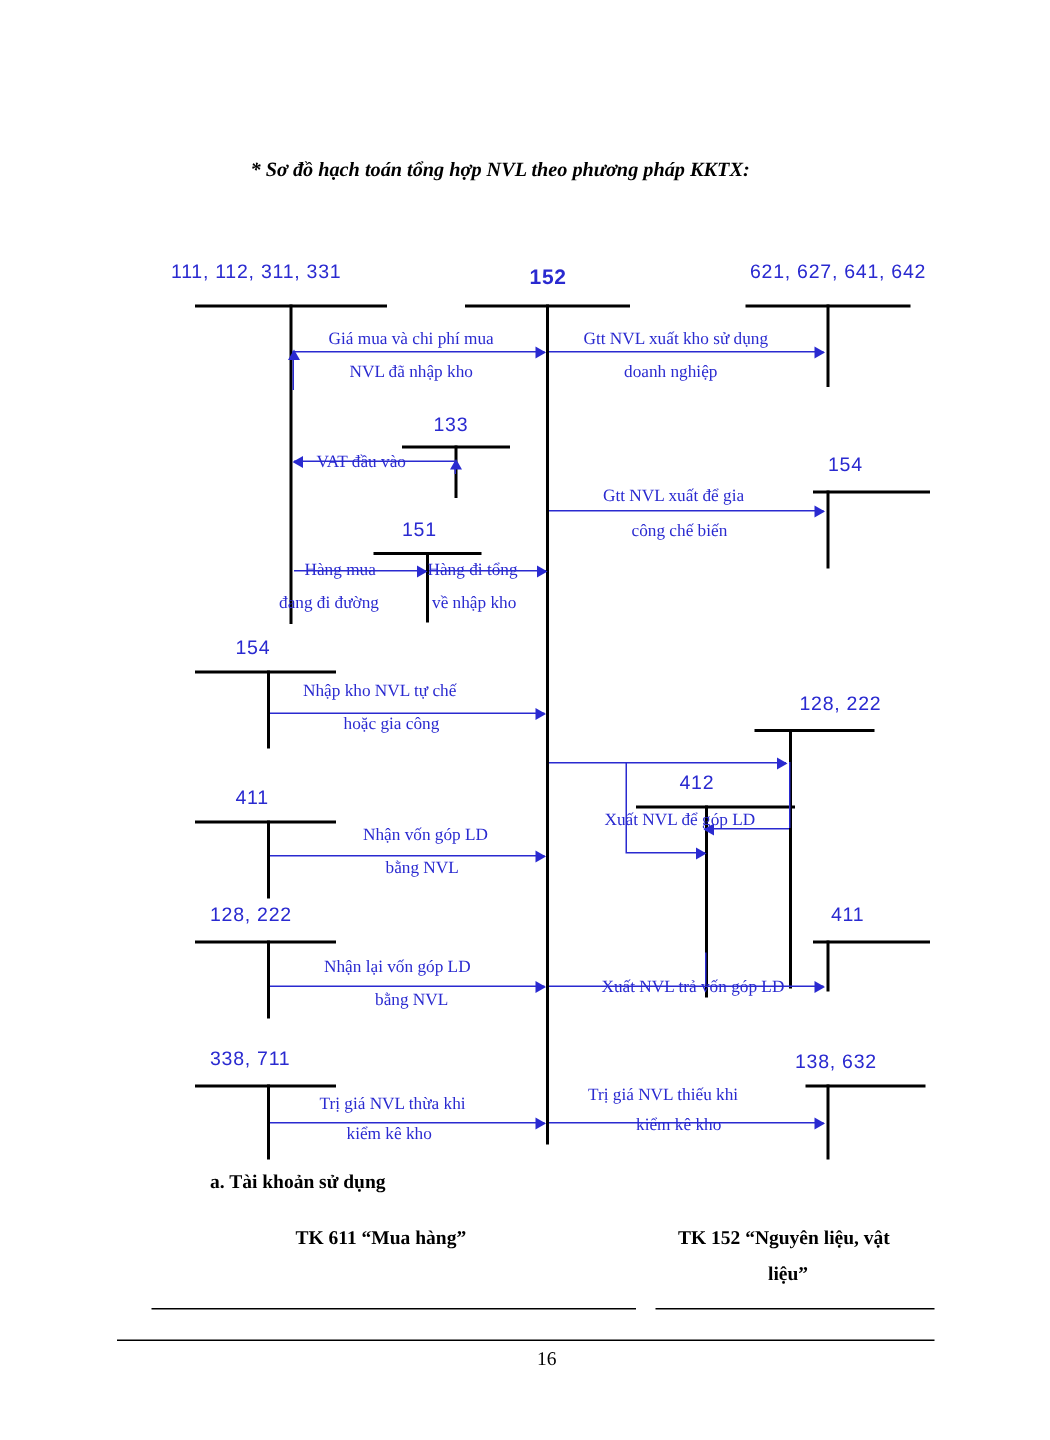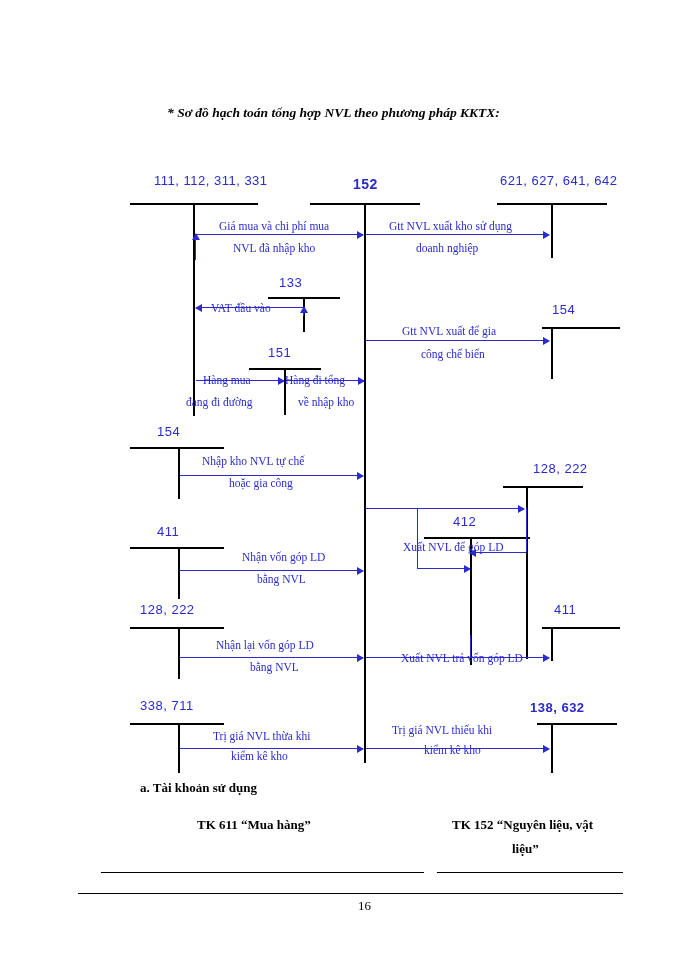--- a/index.html
+++ b/index.html
@@ -88,25 +88,25 @@
   }
   .bluev{position:absolute;width:0;border-left:1.4px solid #2a2ad0;}
 </style>
 </head>
 <body>
 
 <div class="page">
 
   <div class="title" style="left:167px;top:105px;">* Sơ đồ hạch toán tổng hợp NVL theo phương pháp KKTX:</div>
 
-  <div class="acct" style="left:114px;top:173px;margin-left:40px;">111, 112, 311, 331</div>
+  <div class="acct" style="left:114px;top:173px;">111, 112, 311, 331</div>
   <div class="hline" style="left:130px;top:203px;width:128px;"></div>
   <div class="vline" style="left:193px;top:203px;height:213px;"></div>
 
-  <div class="acct" style="left:279px;top:275px;">133</div>
+  <div class="acct" style="left:289px;top:275px;">133</div>
   <div class="hline" style="left:268px;top:297px;width:72px;"></div>
   <div class="vline" style="left:303px;top:297px;height:35px;"></div>
 
   <div class="acct" style="left:268px;top:345px;">151</div>
   <div class="hline" style="left:249px;top:368px;width:72px;"></div>
   <div class="vline" style="left:284px;top:368px;height:47px;"></div>
 
   <div class="acct" style="left:157px;top:424px;">154</div>
   <div class="hline" style="left:130px;top:447px;width:94px;"></div>
   <div class="vline" style="left:178px;top:447px;height:52px;"></div>
@@ -140,21 +140,21 @@
   <div class="vline" style="left:526px;top:486px;height:173px;"></div>
 
   <div class="acct" style="left:453px;top:514px;">412</div>
   <div class="hline" style="left:424px;top:537px;width:106px;"></div>
   <div class="vline" style="left:470px;top:537px;height:128px;"></div>
 
   <div class="acct" style="left:554px;top:602px;">411</div>
   <div class="hline" style="left:542px;top:627px;width:78px;"></div>
   <div class="vline" style="left:551px;top:627px;height:34px;"></div>
 
-  <div class="acct" style="left:530px;top:700px;font-weight:bold;">138, 632</div>
+  <div class="acct" style="left:530px;top:700px;">138, 632</div>
   <div class="hline" style="left:537px;top:723px;width:80px;"></div>
   <div class="vline" style="left:551px;top:723px;height:50px;"></div>
 
   <div class="varrow up" style="left:195px;top:234px;height:26px;"></div>
   <div class="arrow" style="left:195px;top:234px;width:168px;"></div>
 
   <div class="varrow up" style="left:303px;top:307px;height:9px;"></div>
   <div class="arrow left" style="left:196px;top:307px;width:107px;"></div>
 
   <div class="arrow" style="left:196px;top:380px;width:88px;"></div>
@@ -187,21 +187,21 @@
 
   <div class="lbl" style="left:219px;top:220px;">Giá mua và chi phí mua</div>
   <div class="lbl" style="left:233px;top:242px;">NVL đã nhập kho</div>
 
   <div class="lbl" style="left:211px;top:302px;">VAT đầu vào</div>
 
   <div class="lbl" style="left:203px;top:374px;">Hàng mua</div>
   <div class="lbl" style="left:186px;top:396px;">đang đi đường</div>
 
   <div class="lbl" style="left:285px;top:374px;">Hàng đi tổng</div>
-  <div class="lbl" style="left:298px;top:396px;">về nhập kho</div>
+  <div class="lbl" style="left:288px;top:396px;">về nhập kho</div>
 
   <div class="lbl" style="left:202px;top:455px;">Nhập kho NVL tự chế</div>
   <div class="lbl" style="left:229px;top:477px;">hoặc gia công</div>
 
   <div class="lbl" style="left:242px;top:551px;">Nhận vốn góp LD</div>
   <div class="lbl" style="left:257px;top:573px;">bằng NVL</div>
 
   <div class="lbl" style="left:216px;top:639px;">Nhận lại vốn góp LD</div>
   <div class="lbl" style="left:250px;top:661px;">bằng NVL</div>
 

